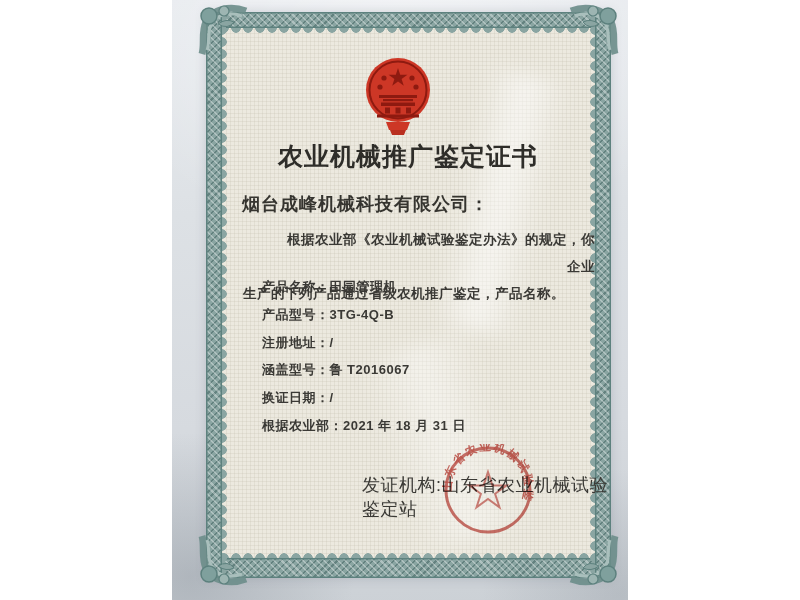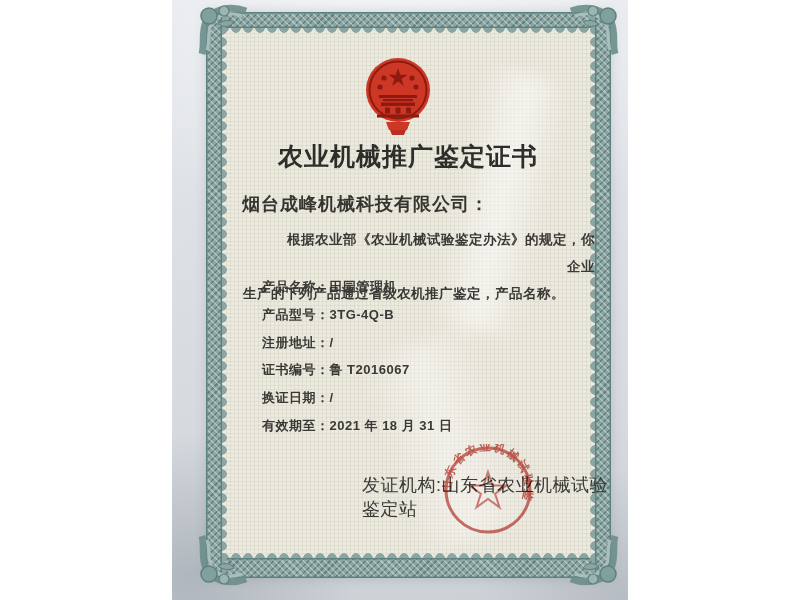--- a/index.html
+++ b/index.html
@@ -178,27 +178,27 @@
     <div class="field-row" style="top:266px">
       <span>产品名称：</span><span>田园管理机</span>
     </div>
     <div class="field-row" style="top:294px">
       <span>产品型号：</span><span>3TG-4Q-B</span>
     </div>
     <div class="field-row" style="top:322px">
       <span>注册地址：</span><span>/</span>
     </div>
     <div class="field-row" style="top:349px">
-      <span>证书编号：</span><span>鲁 T2016067</span>
+      <span>涵盖型号：</span><span>鲁 T2016067</span>
     </div>
     <div class="field-row" style="top:377px">
       <span>换证日期：</span><span>/</span>
     </div>
     <div class="field-row" style="top:405px">
-      <span>有效期至：</span><span>2021 年 18 月 31 日</span>
+      <span>根据农业部：</span><span>2021 年 18 月 31 日</span>
     </div>
 
     <div class="issuer-row">
       <span>发证机构:</span><span>山东省农业机械试验鉴定站</span>
     </div>
 
     <div class="seal">
       <svg viewBox="0 0 92 92">
         <circle cx="46" cy="46" r="42" fill="none" stroke="#c0443c" stroke-width="3" opacity=".85"></circle>
         <path d="M46 28 l4.4 13.4 14.2 0 -11.5 8.4 4.4 13.5 -11.5 -8.4 -11.5 8.4 4.4 -13.5 -11.5 -8.4 14.2 0 z" fill="none" stroke="#c0443c" stroke-width="2" opacity=".75"></path>

